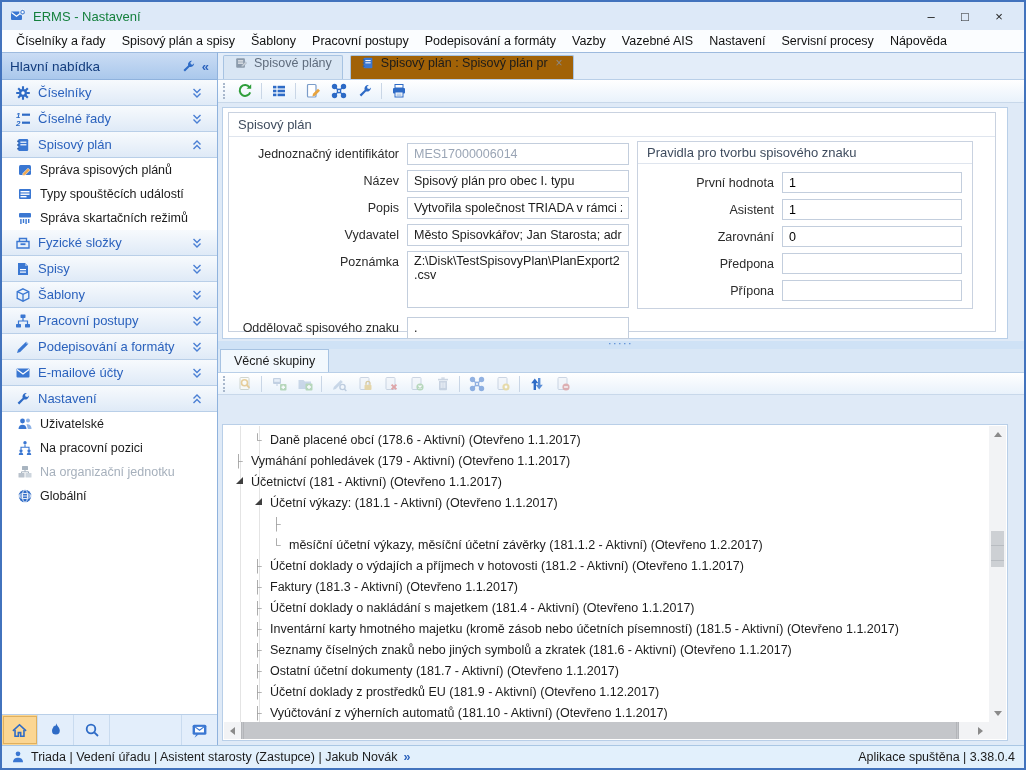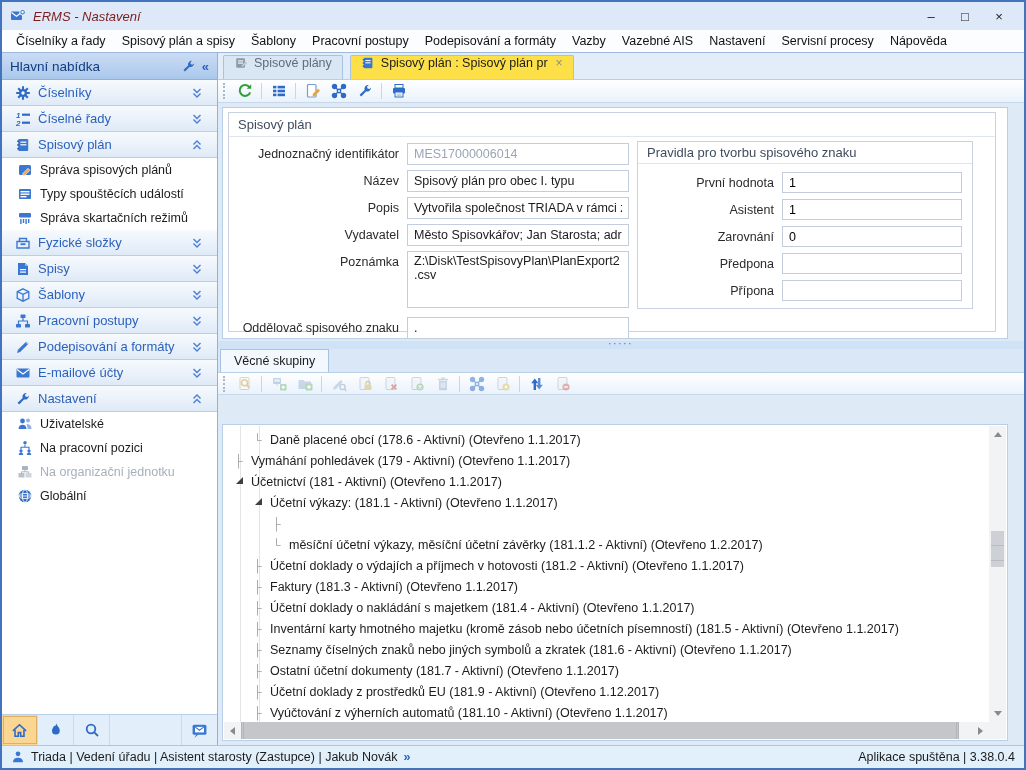--- a/index.html
+++ b/index.html
@@ -5,21 +5,21 @@
   * { margin:0; padding:0; box-sizing:border-box; }
   html,body { width:1026px; height:770px; }
   body { font-family:"Liberation Sans","DejaVu Sans",sans-serif; font-size:12.5px; color:#1b1b1b; position:relative; overflow:hidden; background:#fff; }
   .ic { display:inline-flex; align-items:center; justify-content:center; line-height:0; flex:0 0 auto; }
   .ic svg { display:block; }
 
   .window { position:absolute; inset:0; border:2px solid #4273bd; background:#fff; }
 
   
   .titlebar { position:absolute; top:0; left:0; right:0; height:28px; background:#dde9f8; display:flex; align-items:center; padding:0 8px; gap:7px; }
-  .title { font-size:13px; color:#7f1d1d;font-style:italic; }
+  .title { font-size:13px; color:#15803d; }
   .win-controls { margin-left:auto; display:flex; align-items:center; }
   .wbtn { width:34px; text-align:center; font-size:13px; color:#222; cursor:default; }
 
   
   .menubar { position:absolute; top:28px; left:0; right:0; height:22px; background:#fbfdff; display:flex; align-items:center; padding:0 6px; }
   .mitem { padding:2px 8px; color:#111; }
 
   .main { position:absolute; top:50px; left:0; right:0; bottom:23px; }
 
   
@@ -34,21 +34,21 @@
   .sb-space { flex:1; background:#fff; }
   .sb-footer { height:31px; border-top:1px solid #b9cfe8; background:#e3eefb; display:flex; align-items:stretch; }
   .fbtn { width:36px; display:flex; align-items:center; justify-content:center; border-right:1px solid #c9dbef; }
   .fbtn.active { background:#fbd693; outline:1px solid #dfb05f; outline-offset:-2px; }
   .fbtn.right { margin-left:auto; border-left:1px solid #c9dbef; border-right:none; }
 
   
   .content { position:absolute; top:0; left:216px; right:0; bottom:0; background:#dfeaf7; border-top:1px solid #9dbade; }
   .tabstrip { position:absolute; top:0; left:0; right:0; height:26px; background:#e3edf9; display:flex; align-items:flex-end; gap:7px; padding:0 0 0 5px; }
   .tab { display:flex; align-items:flex-start; gap:6px; padding:0 10px; height:24px; border:1px solid #a7c3e2; border-bottom:none; border-radius:2px 2px 0 0; background:#d9e6f4; color:#5f6c7d; }
-  .tab.active { background:#fde047; color:#1b1b1b; }
+  .tab.active { background:#a16207; color:#1b1b1b; }
   .tab-close { color:#8a8a8a; font-size:12px; margin-left:2px; }
   .tab-close::before { content:"\00d7"; }
 
   .toolbar { position:absolute; left:0; right:0; height:24px; background:linear-gradient(#ffffff,#e9f2fb); border-top:1px solid #b9cfe8; border-bottom:1px solid #c8d8ea; display:flex; align-items:center; padding:0 3px; gap:3px; }
   .toolbar.top { top:26px; }
   .grip { width:5px; height:16px; border-left:2px dotted #a9b8cc; margin:0 2px; }
   .tbtn { width:23px; height:21px; display:flex; align-items:center; justify-content:center; }
   .tsep { width:1px; height:16px; background:#c9d6e6; margin:0 2px; }
   .faded { opacity:.5; }
 

